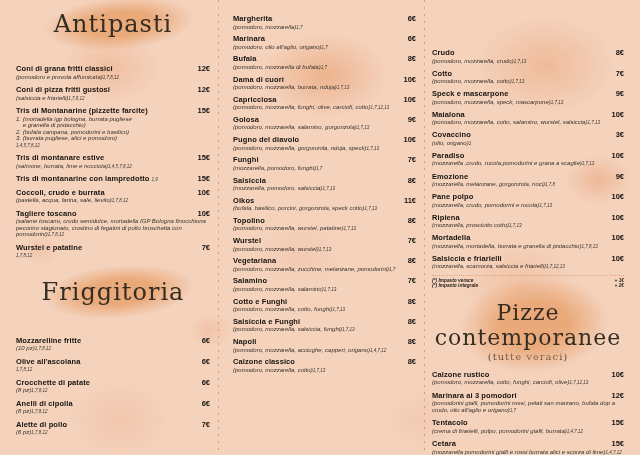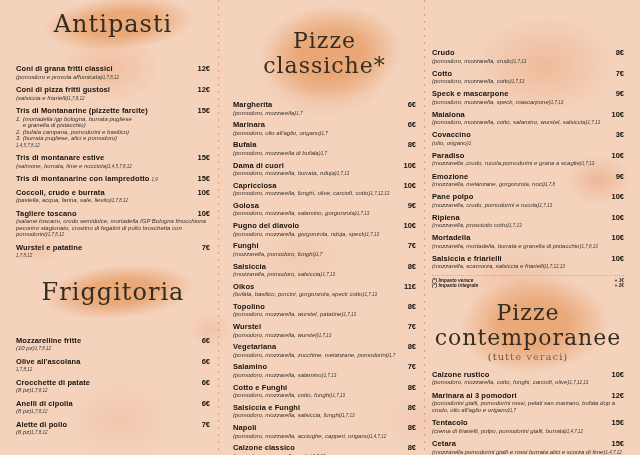--- a/index.html
+++ b/index.html
@@ -171,21 +171,20 @@
             <span class="iname">Alette di pollo</span>
             <span class="iprice">7€</span>
           </div>
           <div class="desc"><span class="dtext">(6 pz)</span><span class="allerg">1,7,8,12</span></div>
         </div>
 
 </div>
   </div>
 
   <div class="col col-mid">
-    <h2 class="heading h-classiche">Pizze classiche*</h2>
     <div class="items">
   <div class="item">
           <div class="irow">
             <span class="iname">Margherita</span>
             <span class="iprice">6€</span>
           </div>
           <div class="desc"><span class="dtext">(pomodoro, mozzarella)</span><span class="allerg">1,7</span></div>
         </div>
 
   <div class="item">

